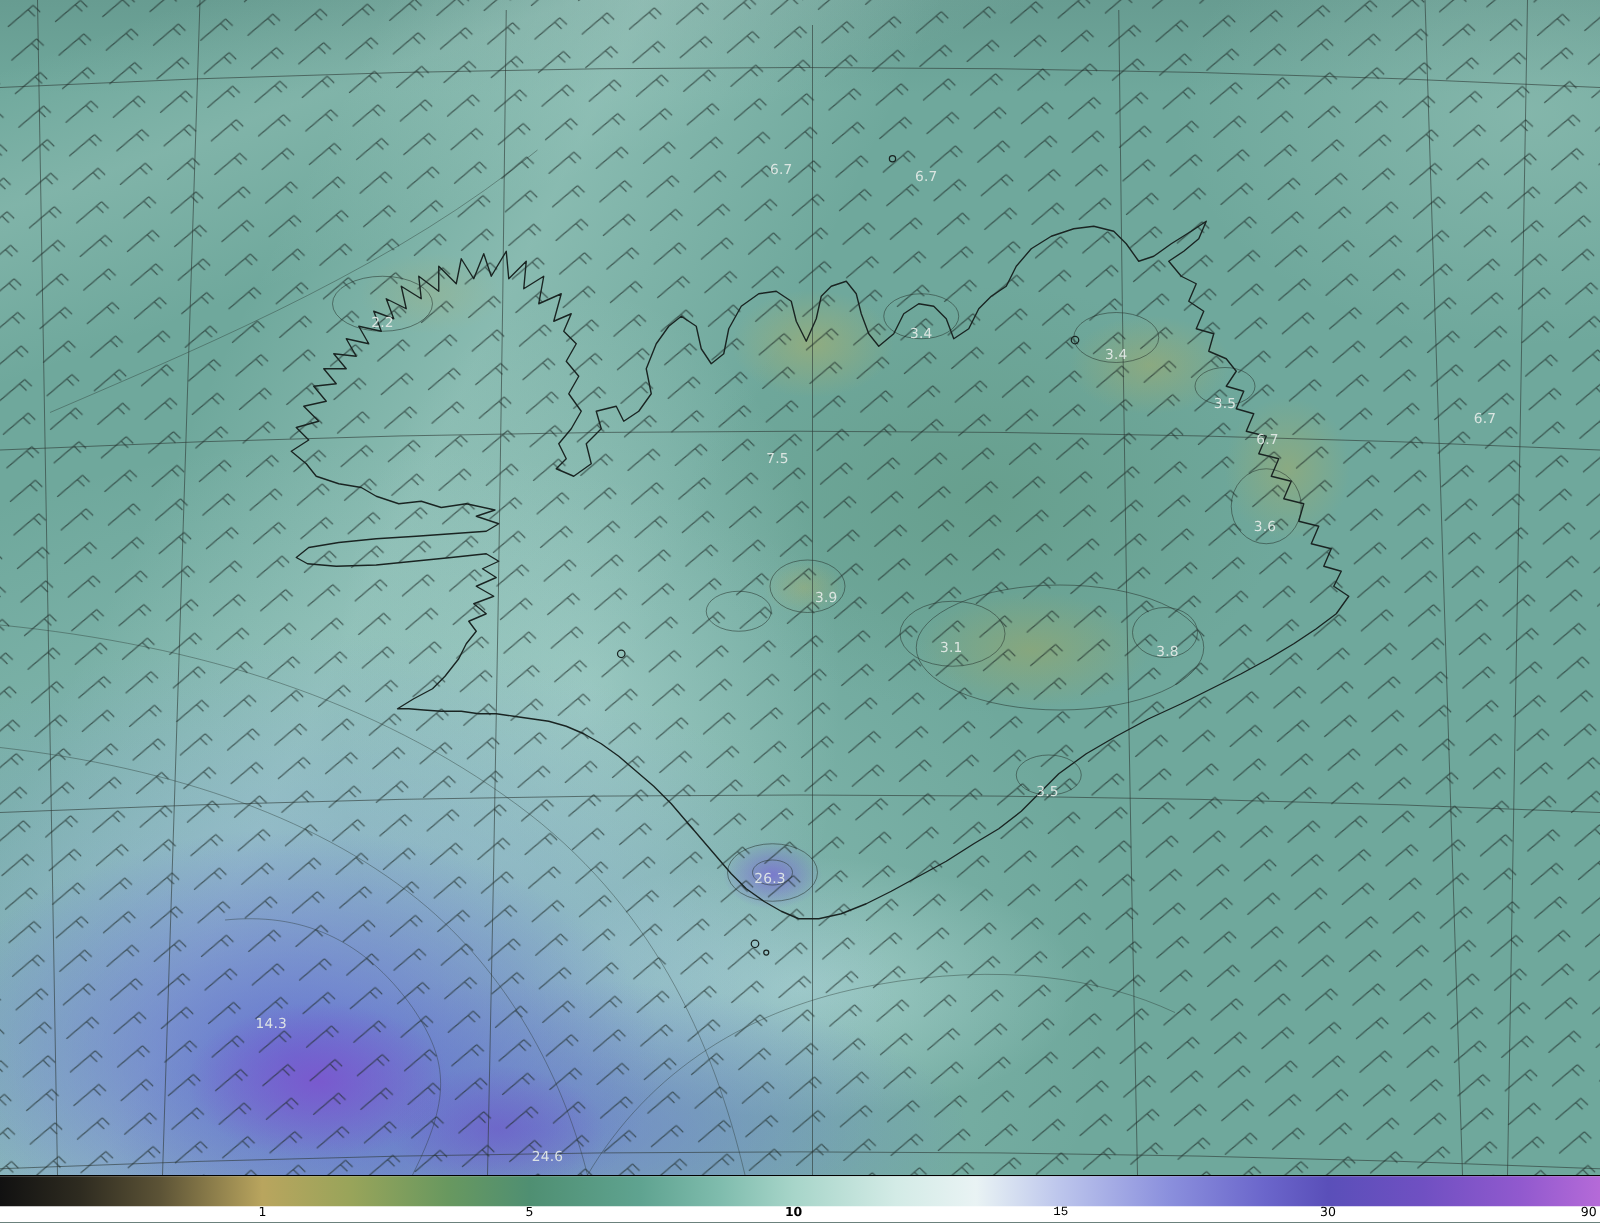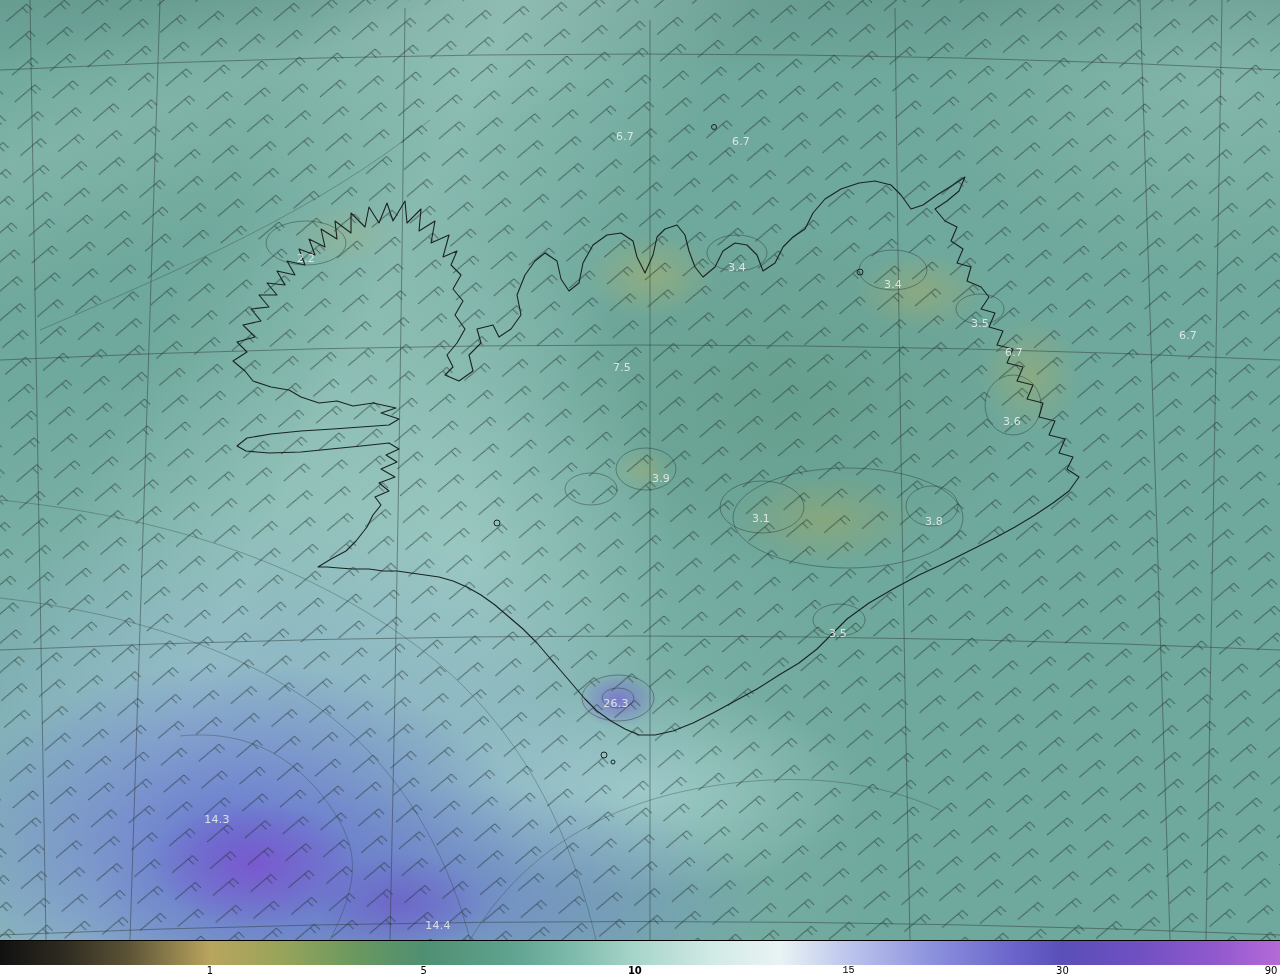--- a/index.html
+++ b/index.html
@@ -161,21 +161,21 @@
       <div class="map-label" style="left: 1188px; top: 323px;">6.7</div>
       <div class="map-label" style="left: 1014px; top: 340px;">6.7</div>
       <div class="map-label" style="left: 622px; top: 355px; text-align: right;">7.5</div>
       <div class="map-label" style="left: 1012px; top: 409px;">3.6</div>
       <div class="map-label" style="left: 645px; top: 466px; margin-left: 16px;">3.9</div>
       <div class="map-label" style="left: 761px; top: 506px;">3.1</div>
       <div class="map-label" style="left: 934px; top: 509px;">3.8</div>
       <div class="map-label" style="left: 838px; top: 621px;">3.5</div>
       <div class="map-label" style="left: 616px; top: 691px;">26.3</div>
       <div class="map-label" style="left: 217px; top: 807px;">14.3</div>
-      <div class="map-label" style="left: 438px; top: 913px;">14.4</div>
+      <div class="map-label" style="left: 438px; top: 913px;">24.6</div>
     </div>
 
 
   <div class="colorbar">
     <div class="cb-grad" style="background: linear-gradient(to right, rgb(17, 17, 17) 0%, rgb(46, 43, 32) 5%, rgb(92, 83, 54) 10%, rgb(185, 165, 94) 16.4%, rgb(152, 164, 90) 22%, rgb(104, 152, 95) 28%, rgb(79, 143, 114) 33.1%, rgb(95, 163, 144) 40%, rgb(127, 188, 173) 45%, rgb(167, 213, 201) 49.6%, rgb(211, 235, 230) 56%, rgb(233, 243, 244) 61%, rgb(188, 197, 236) 66.3%, rgb(139, 144, 221) 73%, rgb(107, 102, 203) 79%, rgb(90, 79, 185) 83%, rgb(112, 80, 194) 89%, rgb(145, 89, 206) 95%, rgb(181, 106, 216) 100%);"></div>
     <div class="cb-labels">
         <span class="cb-tick" style="left: 16.4%;">1</span>
         <span class="cb-tick" style="left: 33.1%;">5</span>
         <span class="cb-tick" style="left: 49.6%; font-weight: bold;">10</span>
         <span class="cb-tick" style="left: 66.3%; font-family: Liberation Mono, monospace;">15</span>

